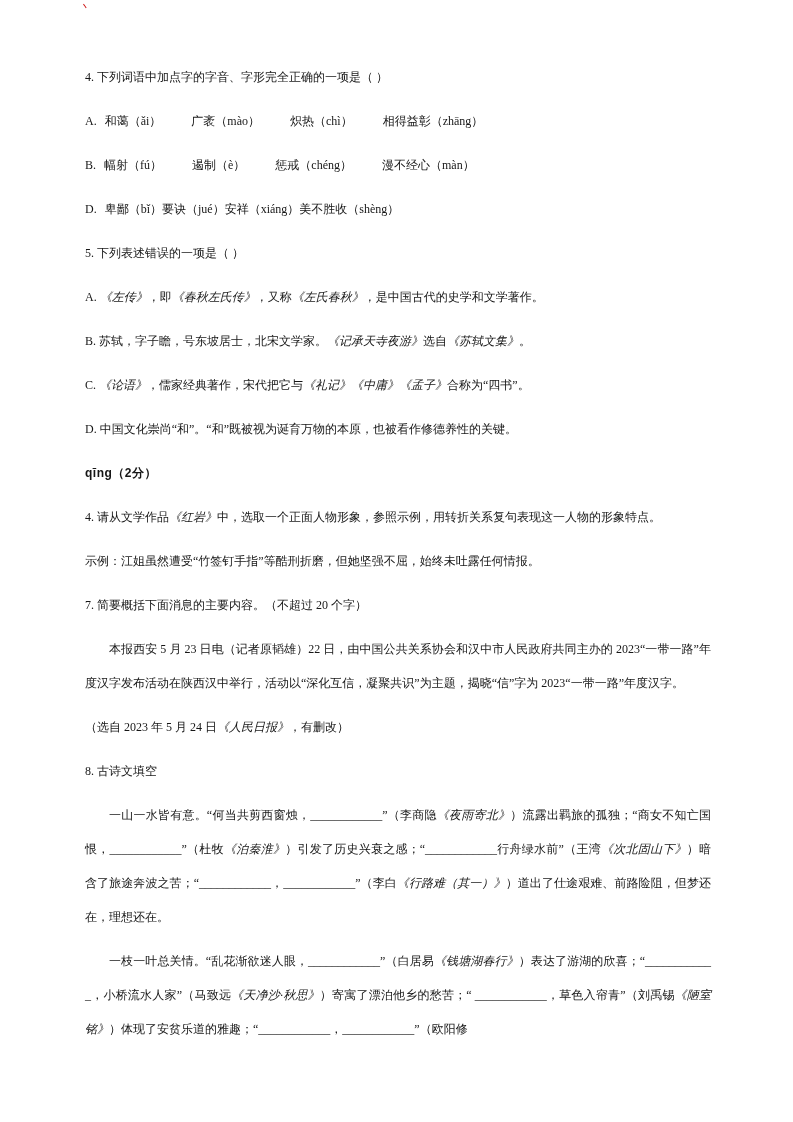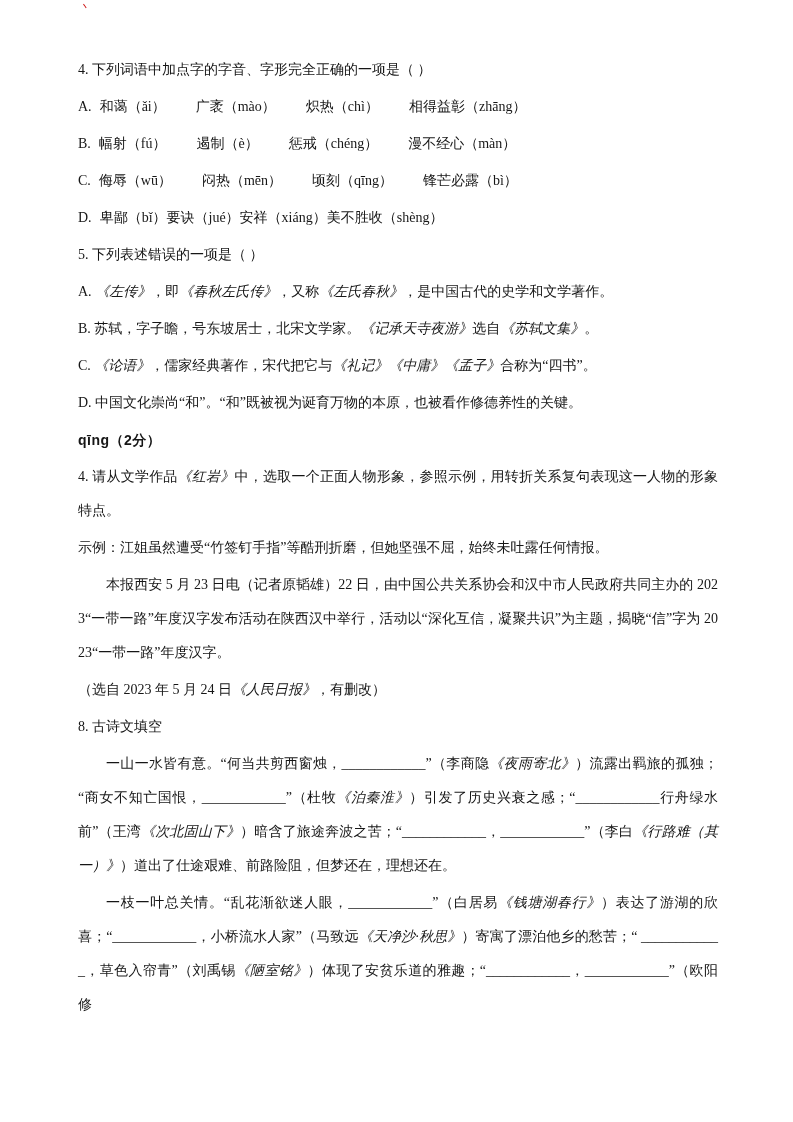--- a/index.html
+++ b/index.html
@@ -25,22 +25,22 @@
   }
   .corner-mark {
     position: absolute;
     left: 80px;
     top: 2px;
     color: #cc1111;
     font-size: 11px;
     line-height: 11px;
   }
   p.line, p.heading {
-    margin: 3px;
-    font-size: 14px;
+    margin: 10px;
+    font-size: 12px;
     line-height: 34px;
     word-break: break-all;
   }
   p.heading {
     font-family: "Liberation Sans", "DejaVu Sans", sans-serif;
     font-weight: 700;
     letter-spacing: 0.5px;
   }
   p.justify { text-align: justify; }
   p.indent { text-indent: 2em; }
@@ -52,29 +52,29 @@
 </style>
 </head>
 <body>
 
 <div class="page">
   <span class="corner-mark">丶</span>
   <div>
       <p class="line"><span>4. 下列词语中加点字的字音、字形完全正确的一项是（    ）</span></p>
       <p class="line"><span class="opt-label">A.</span><span class="opt-item">和蔼（ǎi）</span><span class="opt-item">广袤（mào）</span><span class="opt-item">炽热（chì）</span><span class="opt-item">相得益彰（zhāng）</span></p>
       <p class="line"><span class="opt-label">B.</span><span class="opt-item">幅射（fú）</span><span class="opt-item">遏制（è）</span><span class="opt-item">惩戒（chéng）</span><span class="opt-item">漫不经心（màn）</span></p>
-      <p class="line"><span class="opt-label">C.</span><span class="opt-item">侮辱（wū）</span><span class="opt-item">闷热（mēn）</span><span class="opt-item">顷刻（qīng）</span><span class="opt-item">锋芒必露（bì）</span></p>
       <p class="line"><span class="opt-label">D.</span><span class="opt-item">卑鄙（bǐ）要诀（jué）安祥（xiáng）美不胜收（shèng）</span></p>
       <p class="line"><span>5. 下列表述错误的一项是（    ）</span></p>
       <p class="line"><span>A. </span><span class="it">《左传》</span><span>，即</span><span class="it">《春秋左氏传》</span><span>，又称</span><span class="it">《左氏春秋》</span><span>，是中国古代的史学和文学著作。</span></p>
       <p class="line"><span>B. 苏轼，字子瞻，号东坡居士，北宋文学家。</span><span class="it">《记承天寺夜游》</span><span>选自</span><span class="it">《苏轼文集》</span><span>。</span></p>
       <p class="line"><span>C. </span><span class="it">《论语》</span><span>，儒家经典著作，宋代把它与</span><span class="it">《礼记》《中庸》《孟子》</span><span>合称为“四书”。</span></p>
       <p class="line"><span>D. 中国文化崇尚“和”。“和”既被视为诞育万物的本原，也被看作修德养性的关键。</span></p>
       <p class="heading"><span>qīng（2分）</span></p>
       <p class="line justify"><span>4. 请从文学作品</span><span class="it">《红岩》</span><span>中，选取一个正面人物形象，参照示例，用转折关系复句表现这一人物的形象特点。</span></p>
       <p class="line"><span>示例：江姐虽然遭受“竹签钉手指”等酷刑折磨，但她坚强不屈，始终未吐露任何情报。</span></p>
+      <p class="line"><span>7. 简要概括下面消息的主要内容。（不超过 20 个字）</span></p>
       <p class="line indent justify"><span>本报西安 5 月 23 日电（记者原韬雄）22 日，由中国公共关系协会和汉中市人民政府共同主办的 2023“一带一路”年度汉字发布活动在陕西汉中举行，活动以“深化互信，凝聚共识”为主题，揭晓“信”字为 2023“一带一路”年度汉字。</span></p>
       <p class="line right"><span>（选自 2023 年 5 月 24 日</span><span class="it">《人民日报》</span><span>，有删改）</span></p>
       <p class="line"><span>8. 古诗文填空</span></p>
       <p class="line indent justify"><span>一山一水皆有意。“何当共剪西窗烛，____________”（李商隐</span><span class="it">《夜雨寄北》</span><span>）流露出羁旅的孤独；“商女不知亡国恨，____________”（杜牧</span><span class="it">《泊秦淮》</span><span>）引发了历史兴衰之感；“____________行舟绿水前”（王湾</span><span class="it">《次北固山下》</span><span>）暗含了旅途奔波之苦；“____________，____________”（李白</span><span class="it">《行路难（其一）》</span><span>）道出了仕途艰难、前路险阻，但梦还在，理想还在。</span></p>
       <p class="line indent justify"><span>一枝一叶总关情。“乱花渐欲迷人眼，____________”（白居易</span><span class="it">《钱塘湖春行》</span><span>）表达了游湖的欣喜；“____________，小桥流水人家”（马致远</span><span class="it">《天净沙·秋思》</span><span>）寄寓了漂泊他乡的愁苦；“ ____________，草色入帘青”（刘禹锡</span><span class="it">《陋室铭》</span><span>）体现了安贫乐道的雅趣；“____________，____________”（欧阳修</span></p>
     </div>
 </div>
 
 </body></html>

